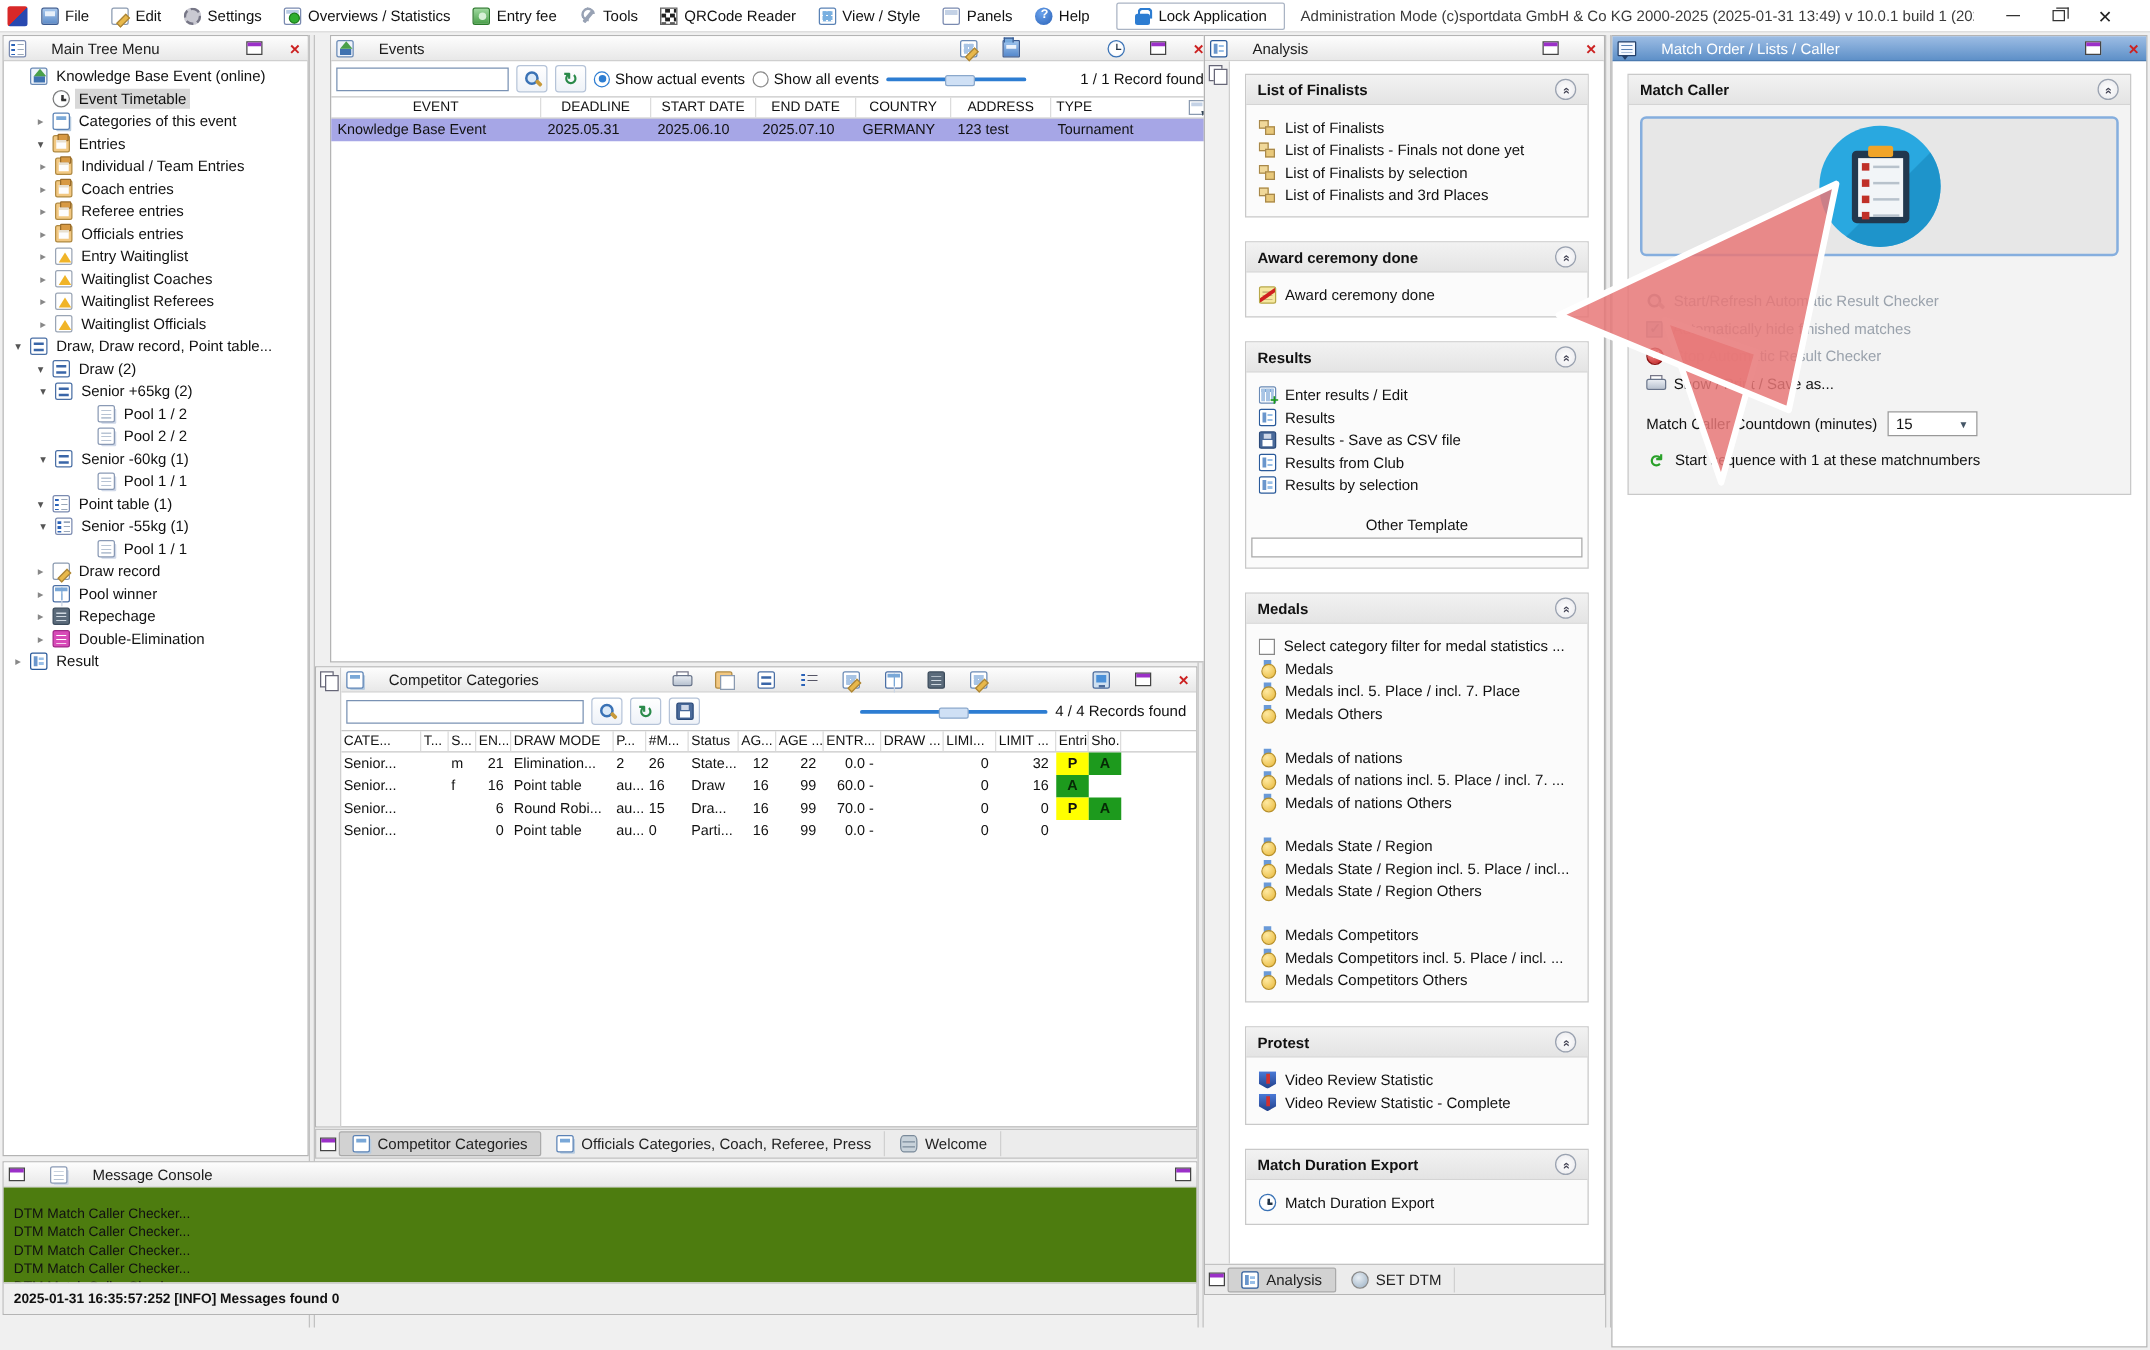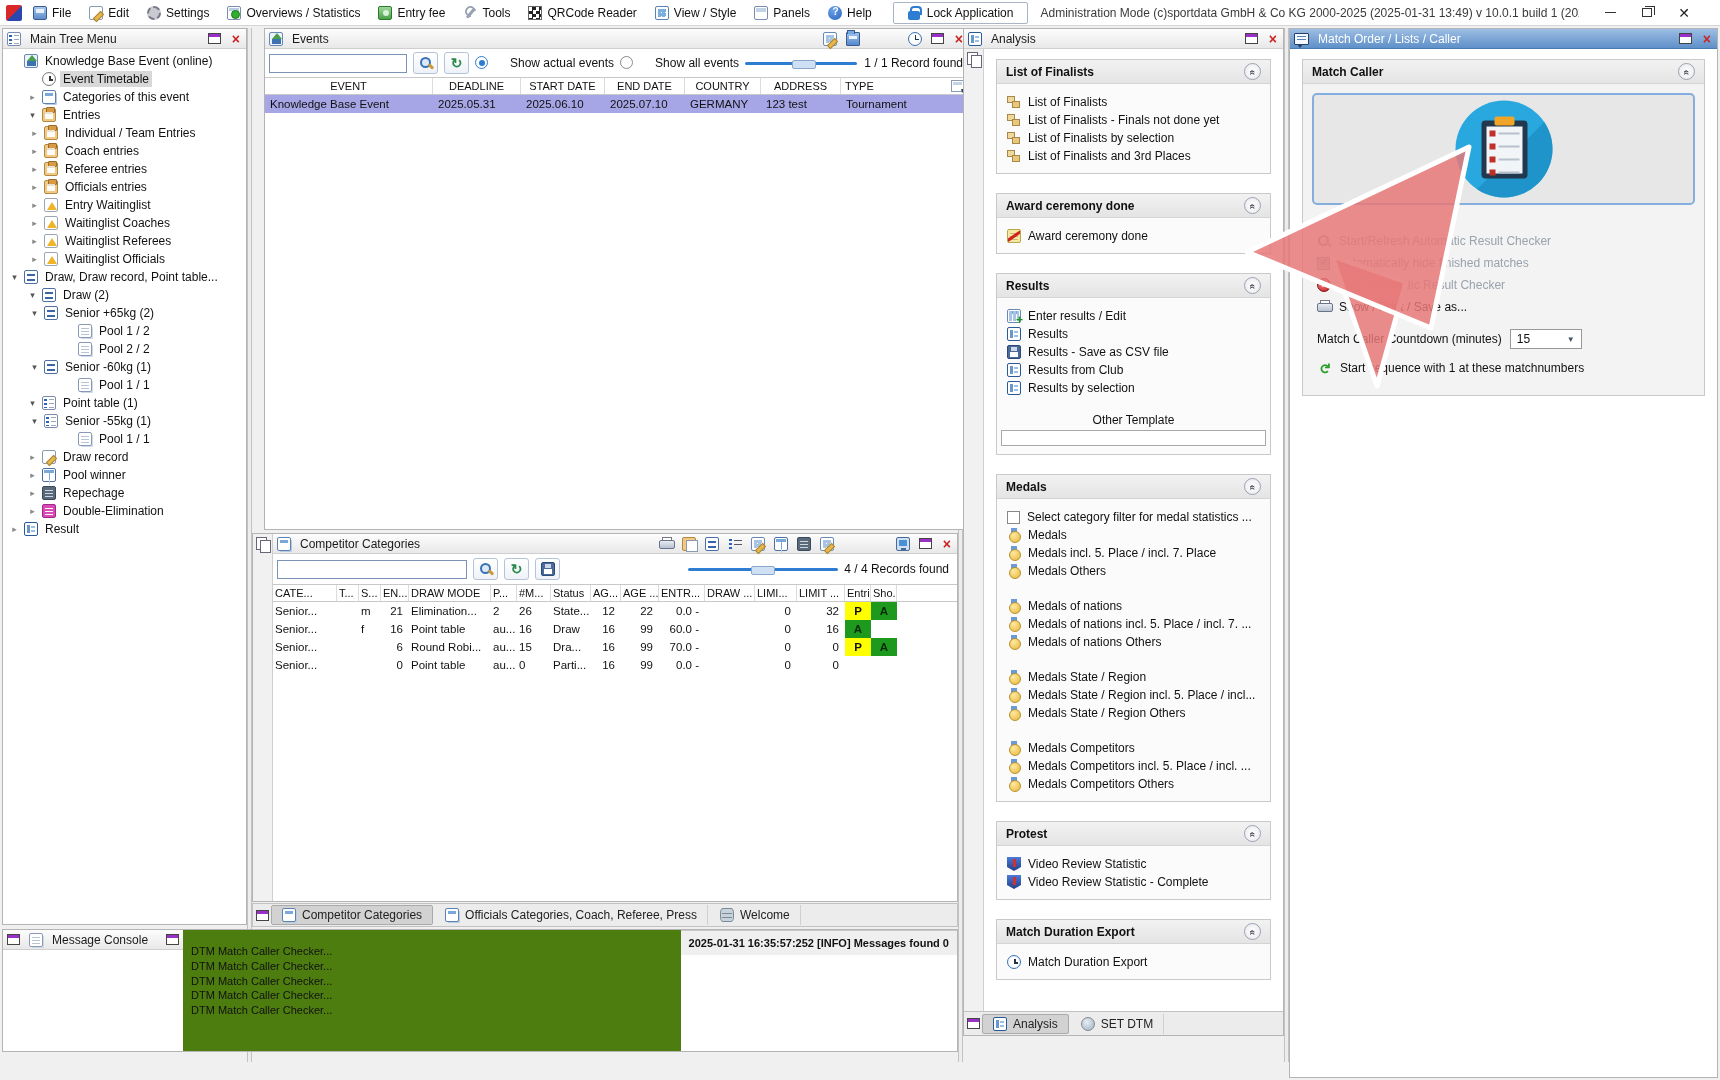--- a/index.html
+++ b/index.html
@@ -14,21 +14,21 @@
   .lock-btn{display:flex;align-items:center;gap:7px;border:1px solid #aab4c4;border-radius:2px;height:22px;padding:0 14px;margin-left:10px;background:#fff;white-space:nowrap}
   .win-title{flex:1;color:#3a3a3a;font-size:12px;white-space:nowrap;overflow:hidden;padding-left:10px}
   .winctl{display:flex;align-items:center;gap:26px;padding:0 24px}
   .winctl .mini{width:11px;height:1px;background:#333;display:inline-block}
   .winctl .rest{width:10px;height:9px;border:1px solid #333;position:relative;display:inline-block}
   .winctl .rest::before{content:"";position:absolute;left:2px;top:-3px;width:9px;height:8px;border:1px solid #333;border-left:none;border-bottom:none}
   .winctl .clo{font-size:14px;color:#222;line-height:1}
 
   
   .panel{position:absolute;background:#fff;border:1px solid #b4b4b4}
-  .phead{height:20px;display:flex;align-items:center;gap:9px;padding:0 4px;background:linear-gradient(#fdfdfd,#e8e8e8);border-bottom:1px solid #cfcfcf;font-size:12px;color:#1a1a1a;white-space:nowrap}
+  .phead{height:20px;display:flex;align-items:center;gap:20px;padding:0 4px;background:linear-gradient(#fdfdfd,#e8e8e8);border-bottom:1px solid #cfcfcf;font-size:12px;color:#1a1a1a;white-space:nowrap}
   .phead .sp{flex:1}
   .phead-blue{background:linear-gradient(#9dbde4,#5e90c8);color:#fff;border-bottom:1px solid #4a7ab0}
   .wmax{width:13px;height:11px;background:#fff;border:1px solid #444;position:relative;flex:none;display:inline-block}
   .wmax::before{content:"";position:absolute;left:0;right:0;top:0;height:3px;background:#9b30c8}
   .wclose{color:#cc2222;font-weight:bold;font-size:14px;line-height:1;flex:none;padding:0 2px}
   .divv{position:absolute;top:28px;height:1034px;width:5px;border-left:1px solid #c2c2c2;border-right:1px solid #c2c2c2;background:#ededed}
   .toolbtn{width:25px;height:22px;border:1px solid #b5c3d8;border-radius:3px;background:linear-gradient(#fff,#eef2f8);display:flex;align-items:center;justify-content:center;flex:none}
 
   
   .ic{width:14px;height:14px;display:inline-block;flex:none;position:relative;border-radius:2px}
@@ -177,21 +177,21 @@
   .trow .exp.closed::before{content:"\25B8"}
   .trow .exp.open::before{content:"\25BE";color:#555}
   .trow .tlabel{padding:1px 3px}
   .trow.sel .tlabel{background:#d8d8d8}
   .trow.d0{padding-left:6px}.trow.d1{padding-left:24px}.trow.d2{padding-left:26px}.trow.d3{padding-left:60px}
 
   
   #events-panel{left:264px;top:28px;width:706px;height:502px}
   .ev-toolbar{display:flex;align-items:center;gap:6px;padding:4px 4px;height:28px}
   .ev-toolbar .count{margin-left:auto;font-size:12px;padding-right:2px;white-space:nowrap}
-  .radlbl{display:flex;align-items:flex-start;gap:22px;white-space:nowrap}
+  .radlbl{display:flex;align-items:center;gap:4px;white-space:nowrap}
   .evcols{display:flex;height:18px;font-size:11px;align-items:stretch}
   .evcols>span{display:flex;align-items:center;flex:none;overflow:hidden;white-space:nowrap}
   .ev-head{border-top:1px solid #c8c8c8;border-bottom:1px solid #c8c8c8}
   .ev-head>span{justify-content:center;border-right:1px solid #dcdcdc;color:#111}
   .ev-row{background:#a6a6e6;font-size:11.5px}
   .ev-row>span{padding-left:5px}
   .evcols>span:nth-child(1){width:168px}.evcols>span:nth-child(2){width:88px}
   .evcols>span:nth-child(3){width:84px}.evcols>span:nth-child(4){width:80px}
   .evcols>span:nth-child(5){width:76px}.evcols>span:nth-child(6){width:80px}
   .evcols>span:nth-child(7){flex:1}
@@ -220,21 +220,21 @@
   .chipP{background:#ffff00;color:#111;justify-content:center!important;font-weight:bold}
   .chipA{background:#1d9a1d;color:#062906;justify-content:center!important;font-weight:bold}
 
   
   .tabbar{position:absolute;display:flex;align-items:center;gap:2px;background:#ececec;border:1px solid #c2c2c2;padding:0 3px}
   #cc-tabs{left:252px;top:903px;width:706px;height:24px}
   .tab{display:flex;align-items:center;gap:6px;height:20px;padding:0 10px;border-right:1px solid #d0d0d0;white-space:nowrap;font-size:12px;color:#222}
   .tab.active{background:#d2d2d2;border:1px solid #aaa;border-radius:2px}
 
   
-  #console-panel{left:2px;top:929px;width:956px;height:123px;display:flex;}
+  #console-panel{left:2px;top:929px;width:956px;height:123px;display:flex;flex-direction:column}
   .console-body{flex:1;background:#4d7c0f;padding:15px 8px;font-size:11px;overflow:hidden}
   .console-body div{height:14.8px;white-space:nowrap}
   .console-status{height:18px;background:#efefef;border-top:1px solid #c8c8c8;font-size:11px;font-weight:bold;display:flex;align-items:center;padding:12px 8px}
 
   
   #analysis-panel{left:963px;top:28px;width:321px;height:1008px;display:flex;flex-direction:column}
   .an-wrap{flex:1;display:flex;overflow:hidden}
   .an-content{flex:1;overflow:hidden;padding:10px 12px 0 12px;background:#fff}
   .sec{border:1px solid #c9c9c9;background:#fbfbfb;margin-bottom:19px}
   .sec-head{height:24px;background:linear-gradient(#f2f2f2,#e4e4e4);border-bottom:1px solid #d4d4d4;display:flex;align-items:center;padding:0 9px;font-weight:bold;font-size:12px}

